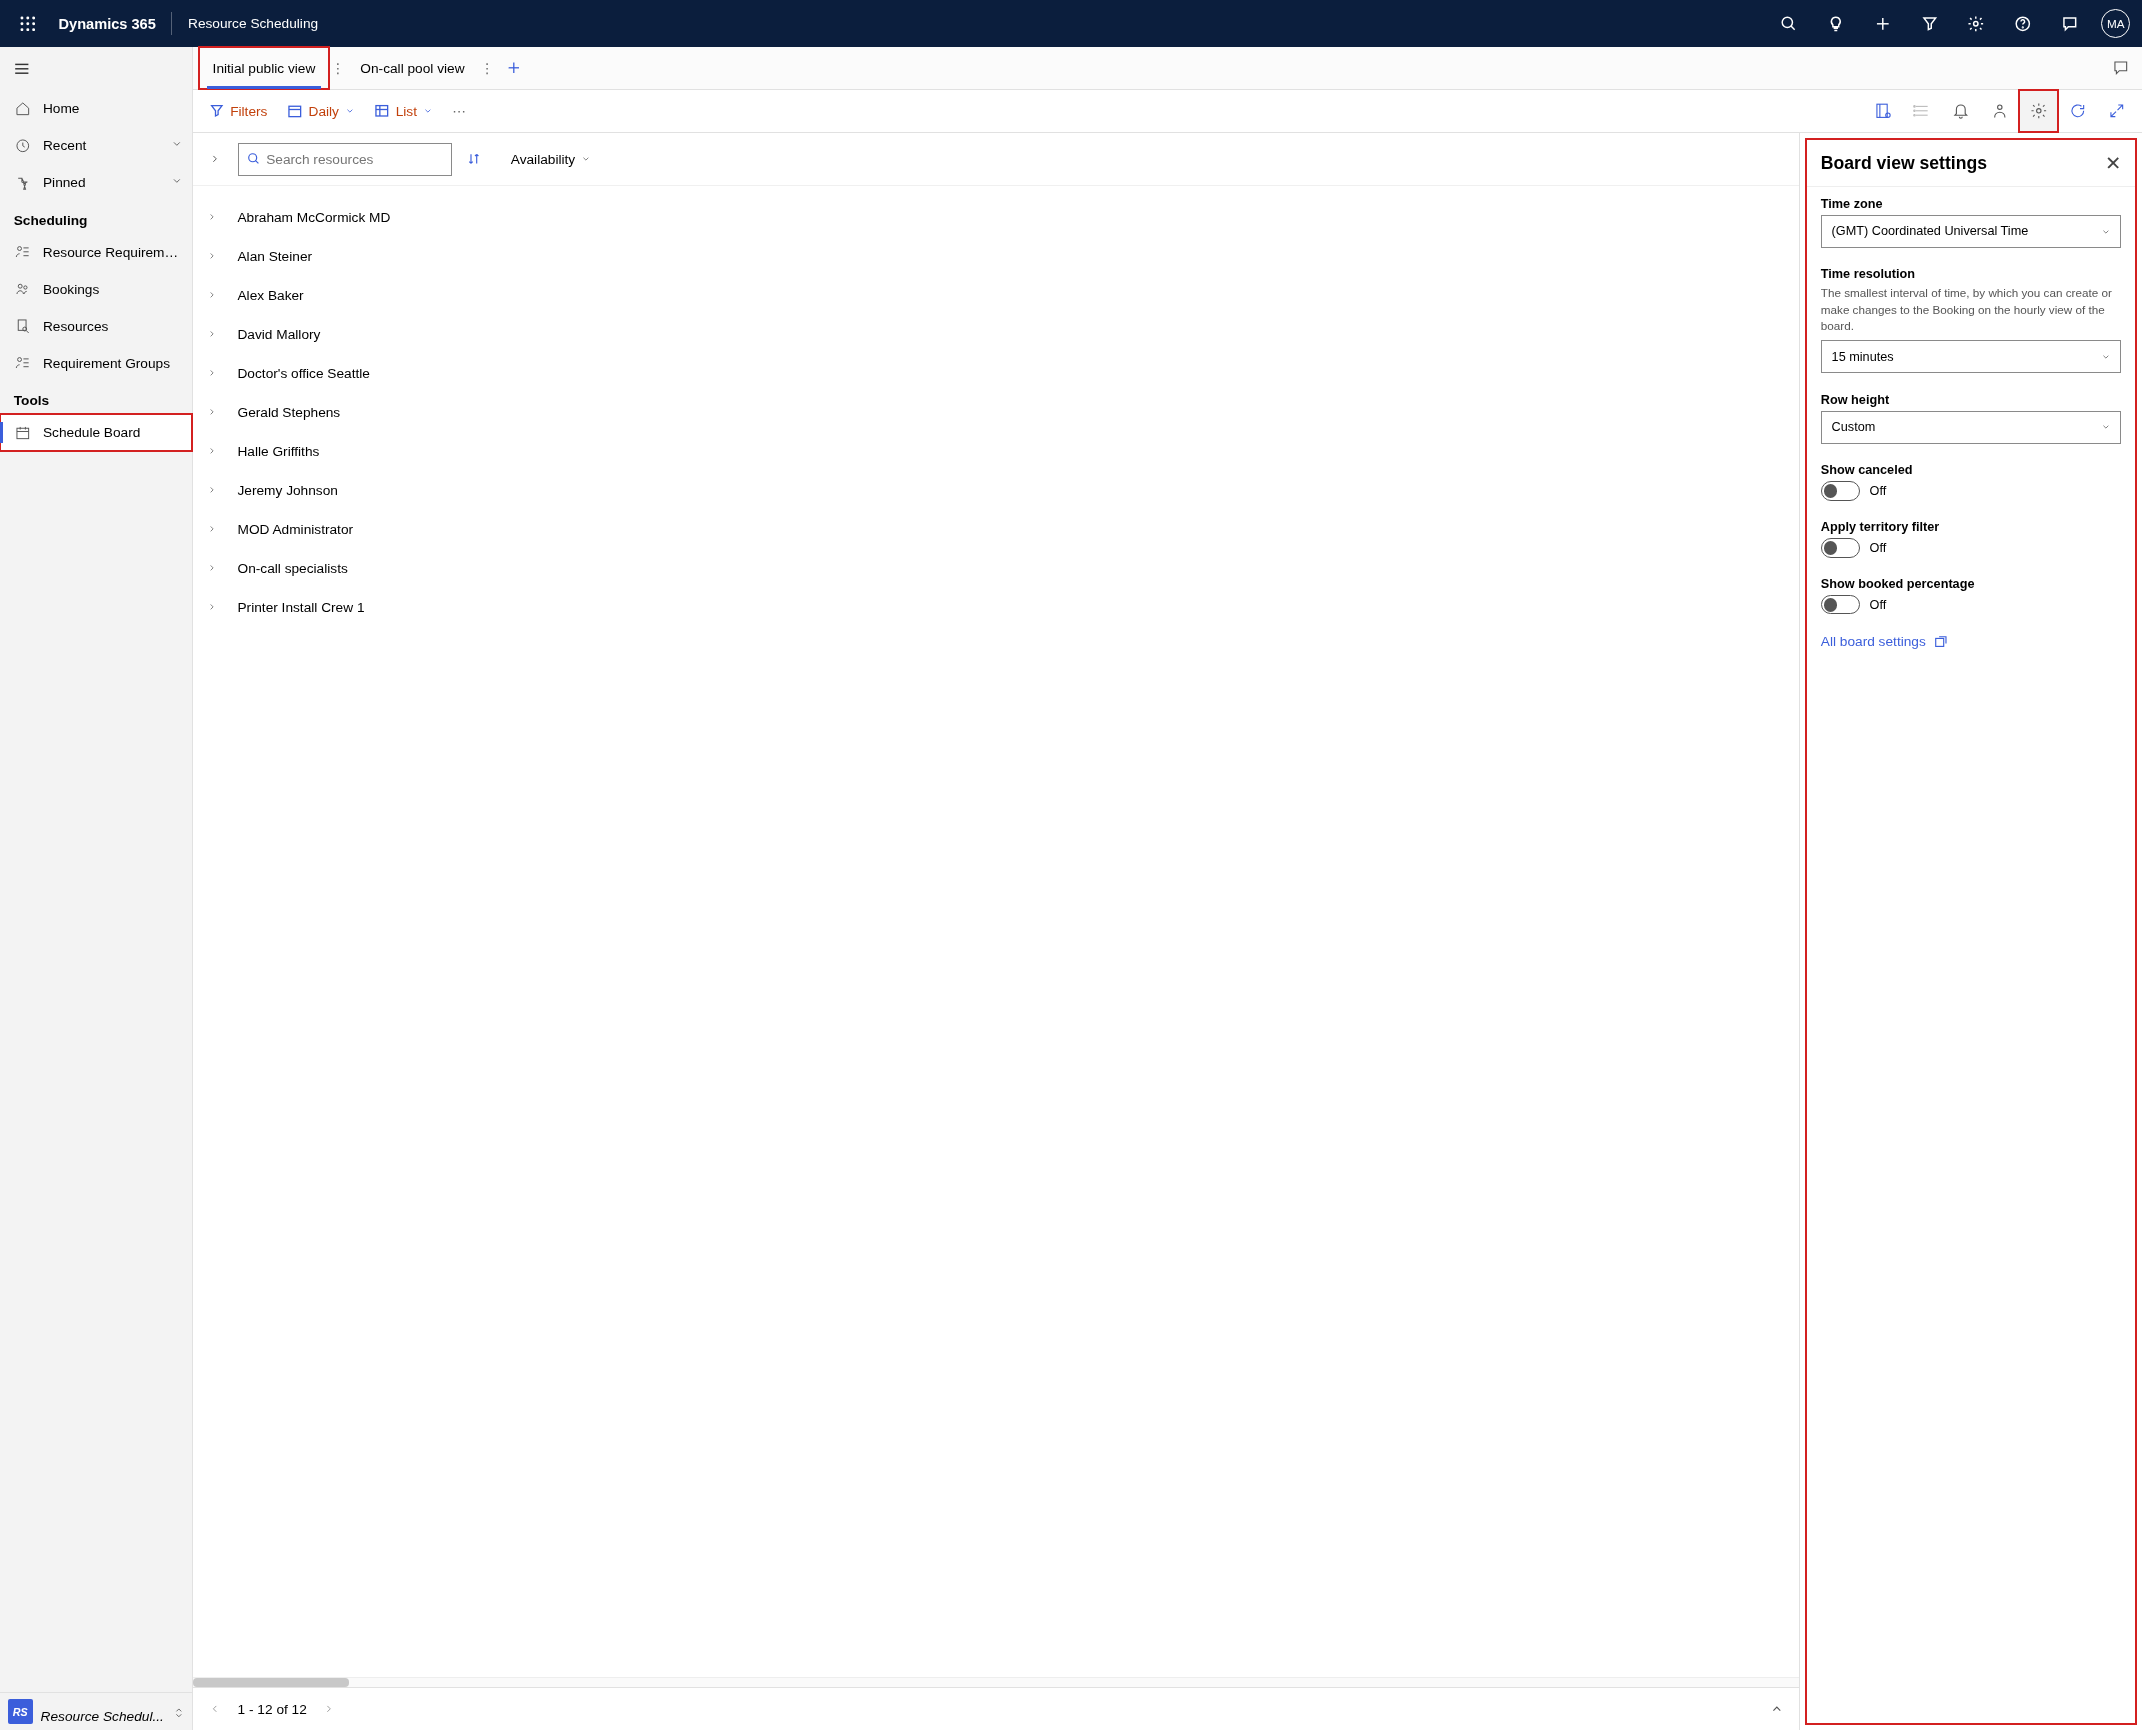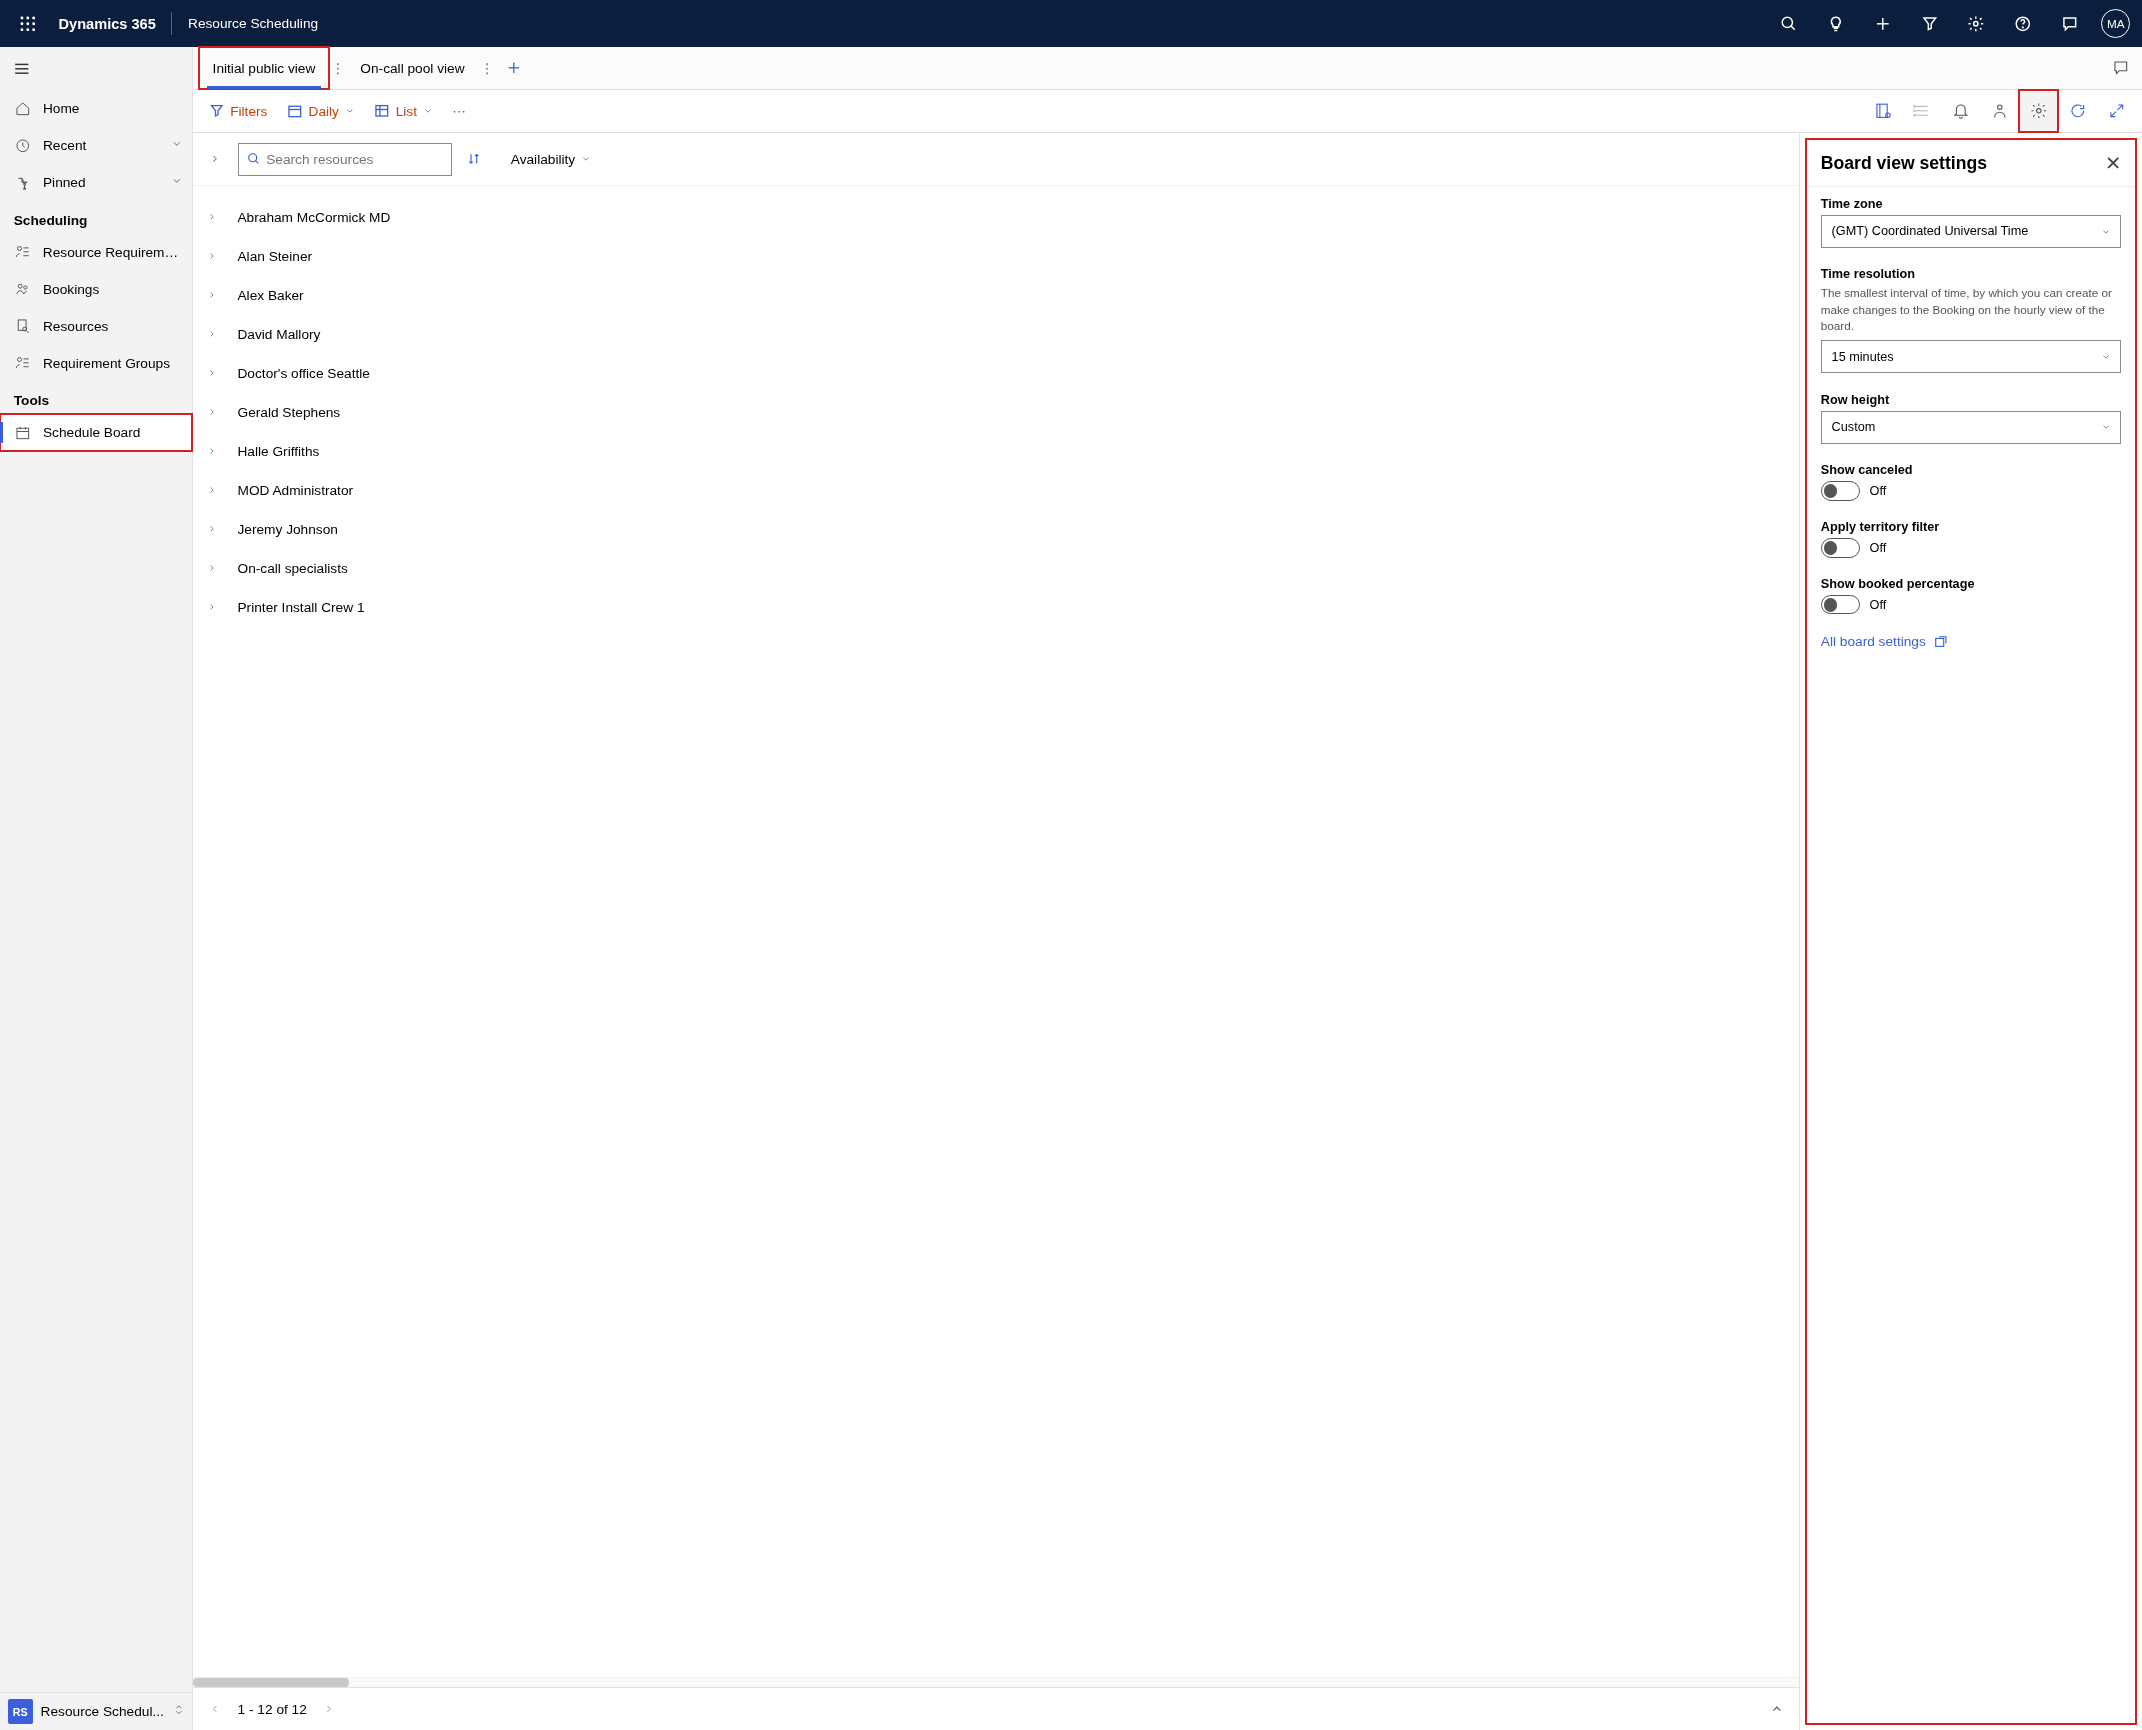--- a/index.html
+++ b/index.html
@@ -25,21 +25,21 @@
 
 .sidebar { width: 193px; background: #f3f3f3; border-right: 1px solid #e1e1e1; display:flex; flex-direction:column; }
 .hamburger { width: 43px; height: 43px; display:flex; align-items:center; justify-content:center; cursor:pointer; }
 .nav-item { display:flex; align-items:center; height: 37px; padding: 0 9.8px 0 13.7px; cursor:pointer; font-size:13.7px; gap: 11.7px; }
 .nav-item.selected { background: #fff; position:relative; }
 .nav-item.selected::before { content:""; position:absolute; left:0; top:7.8px; bottom:7.8px; width:2.9px; background:#3b5edb; }
 .nav-section { font-size: 13.7px; font-weight:600; padding: 11.7px 13.7px 5.9px; }
 .nav-icon { width:17.6px; height:17.6px; display:flex; align-items:center; justify-content:center; }
 .nav-icon svg { stroke:#555; fill:none; }
 .chev { margin-left:auto; }
-.sidebar-footer { margin-top:auto; border-top:1px solid #e1e1e1; padding:5.9px 7.8px; display:flex; align-items:center; gap:7.8px; }
+.sidebar-footer { margin-top:auto; border-top:1px solid #e1e1e1; padding:5.9px 7.8px; display:flex; align-items:flex-end; gap:7.8px;font-style:italic; }
 .rs-chip { width:25px; height:25px; background:#3b5edb; color:#fff; font-size:10.7px; font-weight:600; display:flex; align-items:center; justify-content:center; border-radius:2px; }
 
 
 .redbox { outline: 2px solid #d32020; outline-offset: -1px; }
 
 
 .main { flex:1; display:flex; flex-direction:column; background:#fff; min-width:0; }
 
 
 .tabbar { display:flex; align-items:center; height: 43px; border-bottom:1px solid #e1e1e1; background:#fbfbfb; padding-left:5.9px; }
@@ -444,27 +444,27 @@
               <div class="res-row">
                 <span><svg width="9.8" height="9.8" viewBox="0 0 24 24" stroke="#666" stroke-width="2" fill="none">
                     <path d="M9 6l6 6-6 6"></path>
                   </svg></span>
                 <span>Halle Griffiths</span>
               </div>
               <div class="res-row">
                 <span><svg width="9.8" height="9.8" viewBox="0 0 24 24" stroke="#666" stroke-width="2" fill="none">
                     <path d="M9 6l6 6-6 6"></path>
                   </svg></span>
+                <span>Jeremy Johnson</span>
+              </div>
+              <div class="res-row">
+                <span><svg width="9.8" height="9.8" viewBox="0 0 24 24" stroke="#666" stroke-width="2" fill="none">
+                    <path d="M9 6l6 6-6 6"></path>
+                  </svg></span>
                 <span>MOD Administrator</span>
-              </div>
-              <div class="res-row">
-                <span><svg width="9.8" height="9.8" viewBox="0 0 24 24" stroke="#666" stroke-width="2" fill="none">
-                    <path d="M9 6l6 6-6 6"></path>
-                  </svg></span>
-                <span>Jeremy Johnson</span>
               </div>
               <div class="res-row">
                 <span><svg width="9.8" height="9.8" viewBox="0 0 24 24" stroke="#666" stroke-width="2" fill="none">
                     <path d="M9 6l6 6-6 6"></path>
                   </svg></span>
                 <span>On-call specialists</span>
               </div>
               <div class="res-row">
                 <span><svg width="9.8" height="9.8" viewBox="0 0 24 24" stroke="#666" stroke-width="2" fill="none">
                     <path d="M9 6l6 6-6 6"></path>

